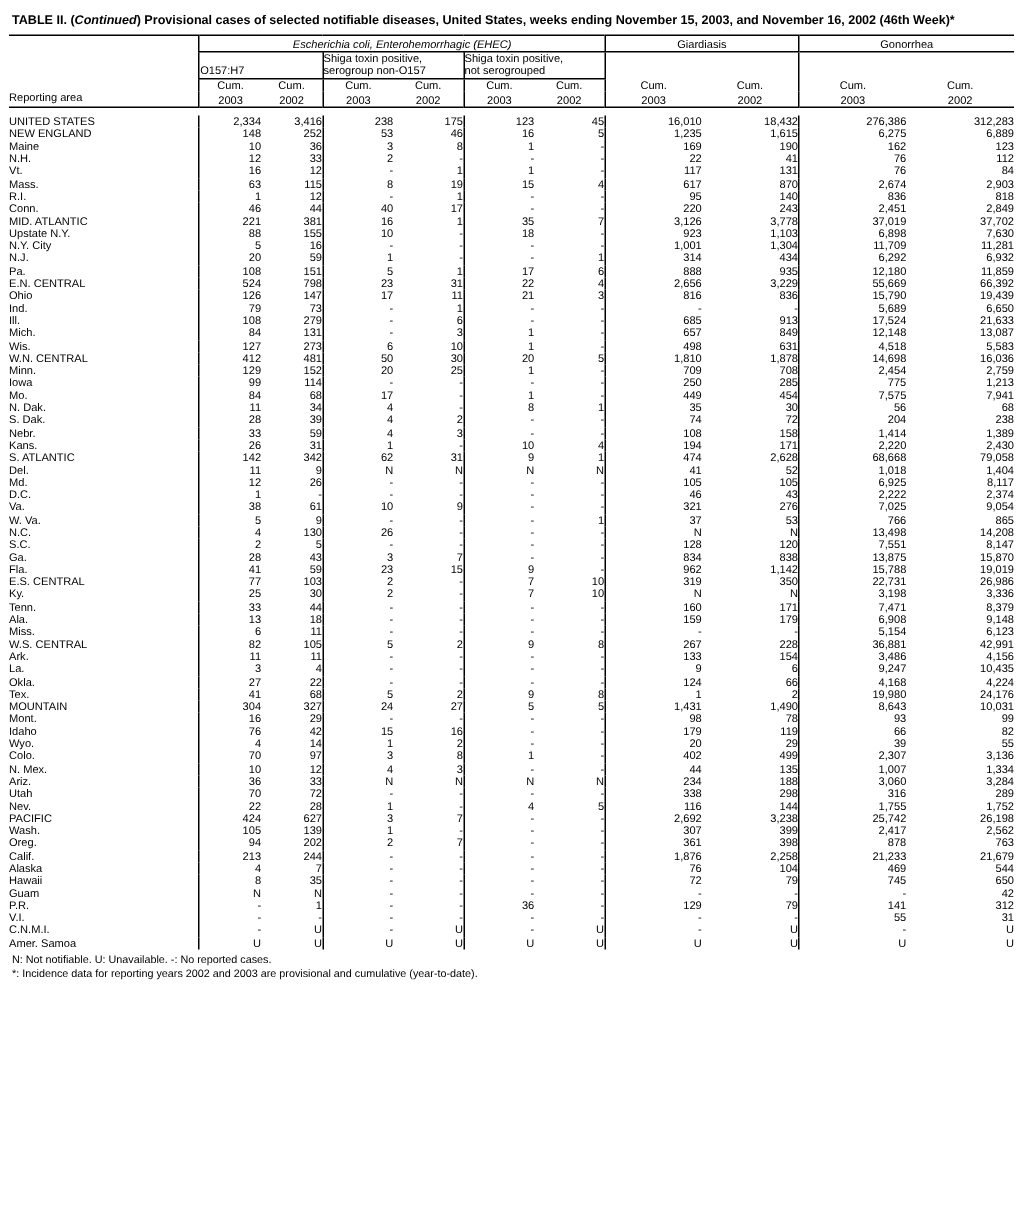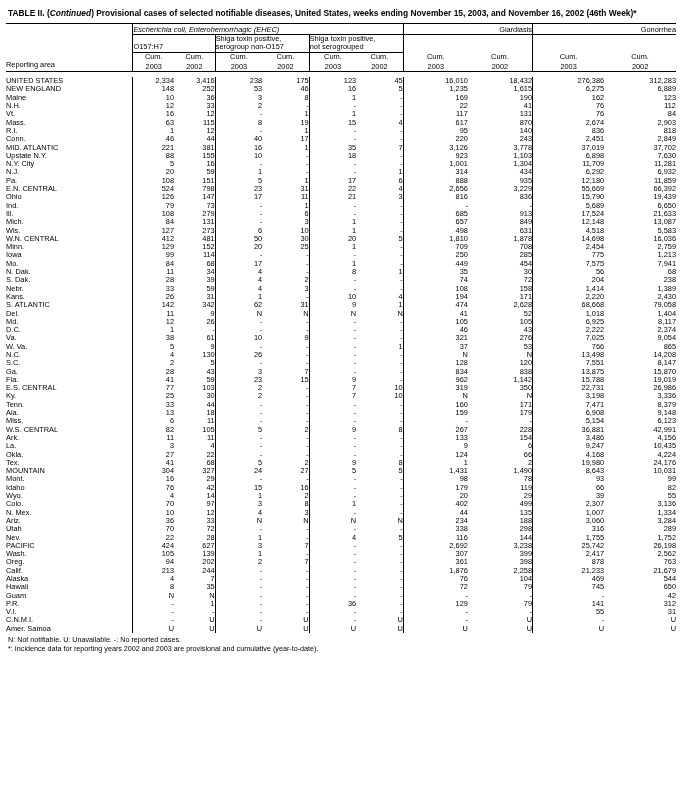--- a/index.html
+++ b/index.html
@@ -29,27 +29,27 @@
     font-size:7.4px;
     line-height:8.3px;
     table-layout:fixed;
   }
   table.main td, table.main th{
     padding:0;
     vertical-align:bottom;
     font-weight:normal;
   }
   .grp{
-    text-align:left;
+    text-align:center;
     font-style:italic;
     border-bottom:1px solid #000;
     padding-bottom:1px;
   }
   .grp2{
-    text-align:right;
+    text-align:center;
     border-bottom:1px solid #000;
     padding-bottom:1px;
   }
   .sub{
     text-align:left;
     padding-bottom:1px;
     margin-left:40px;
   }
   .colhdr{
     text-align:center;

